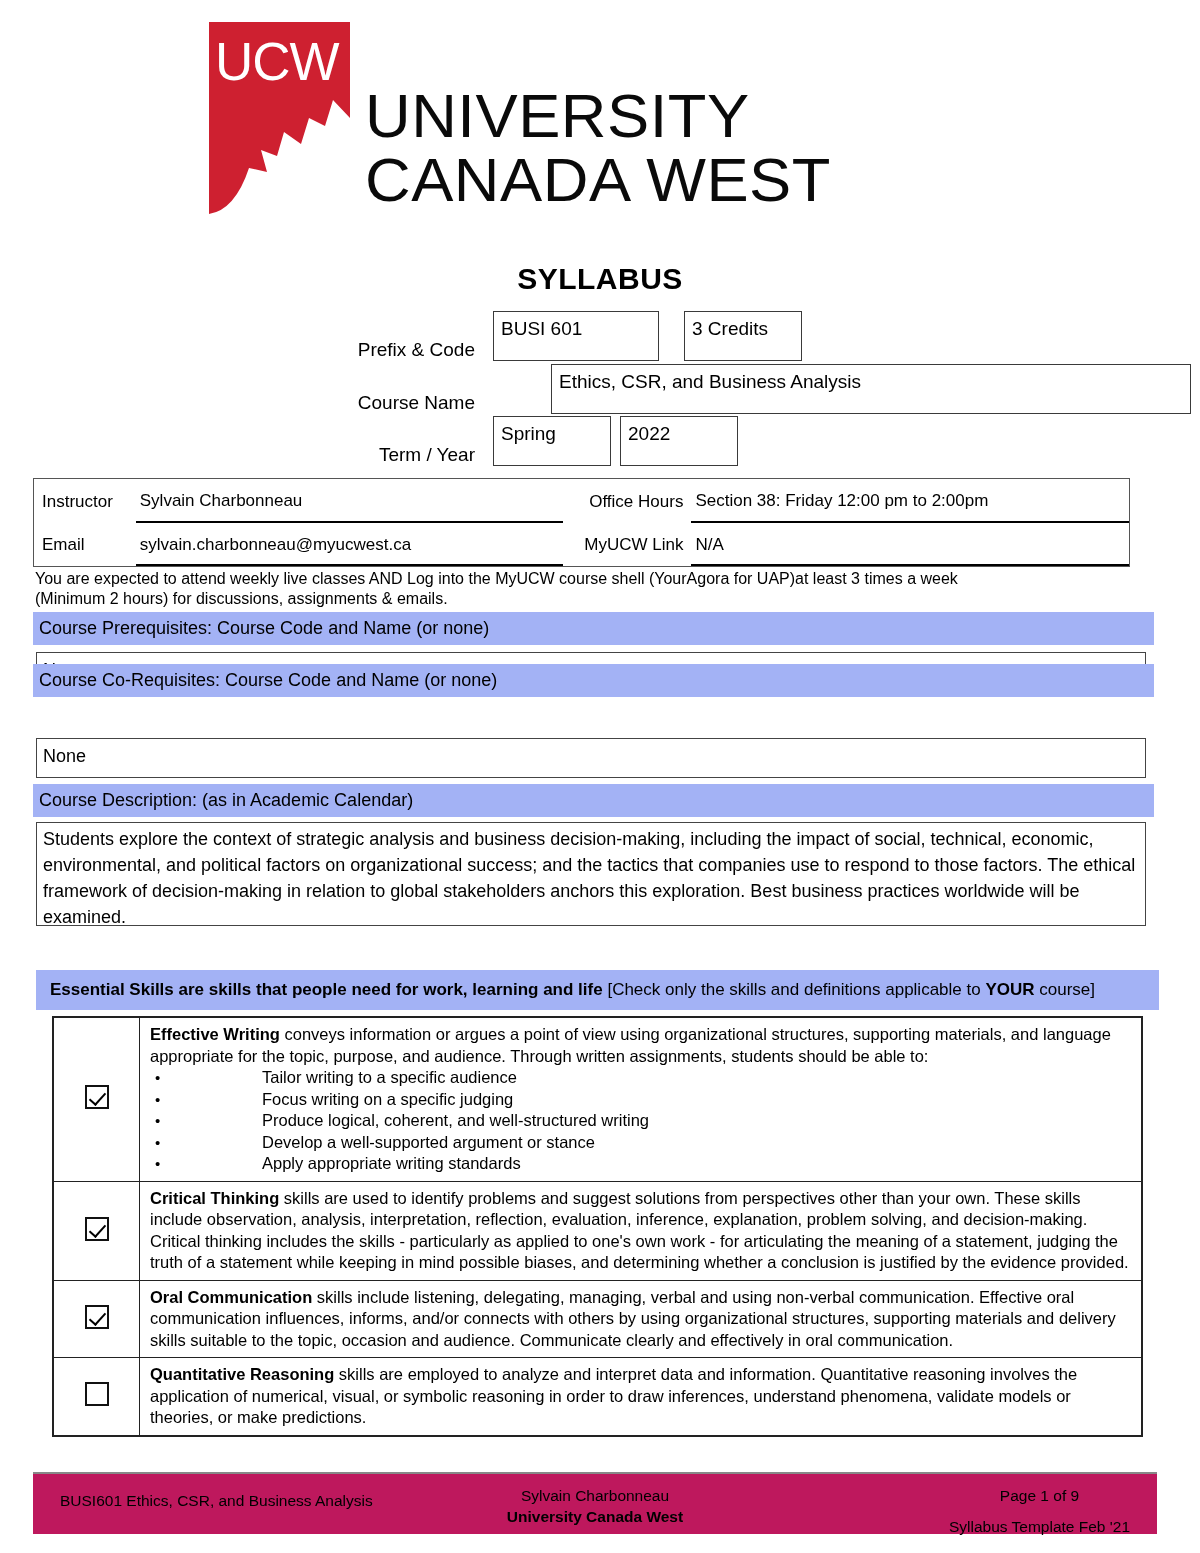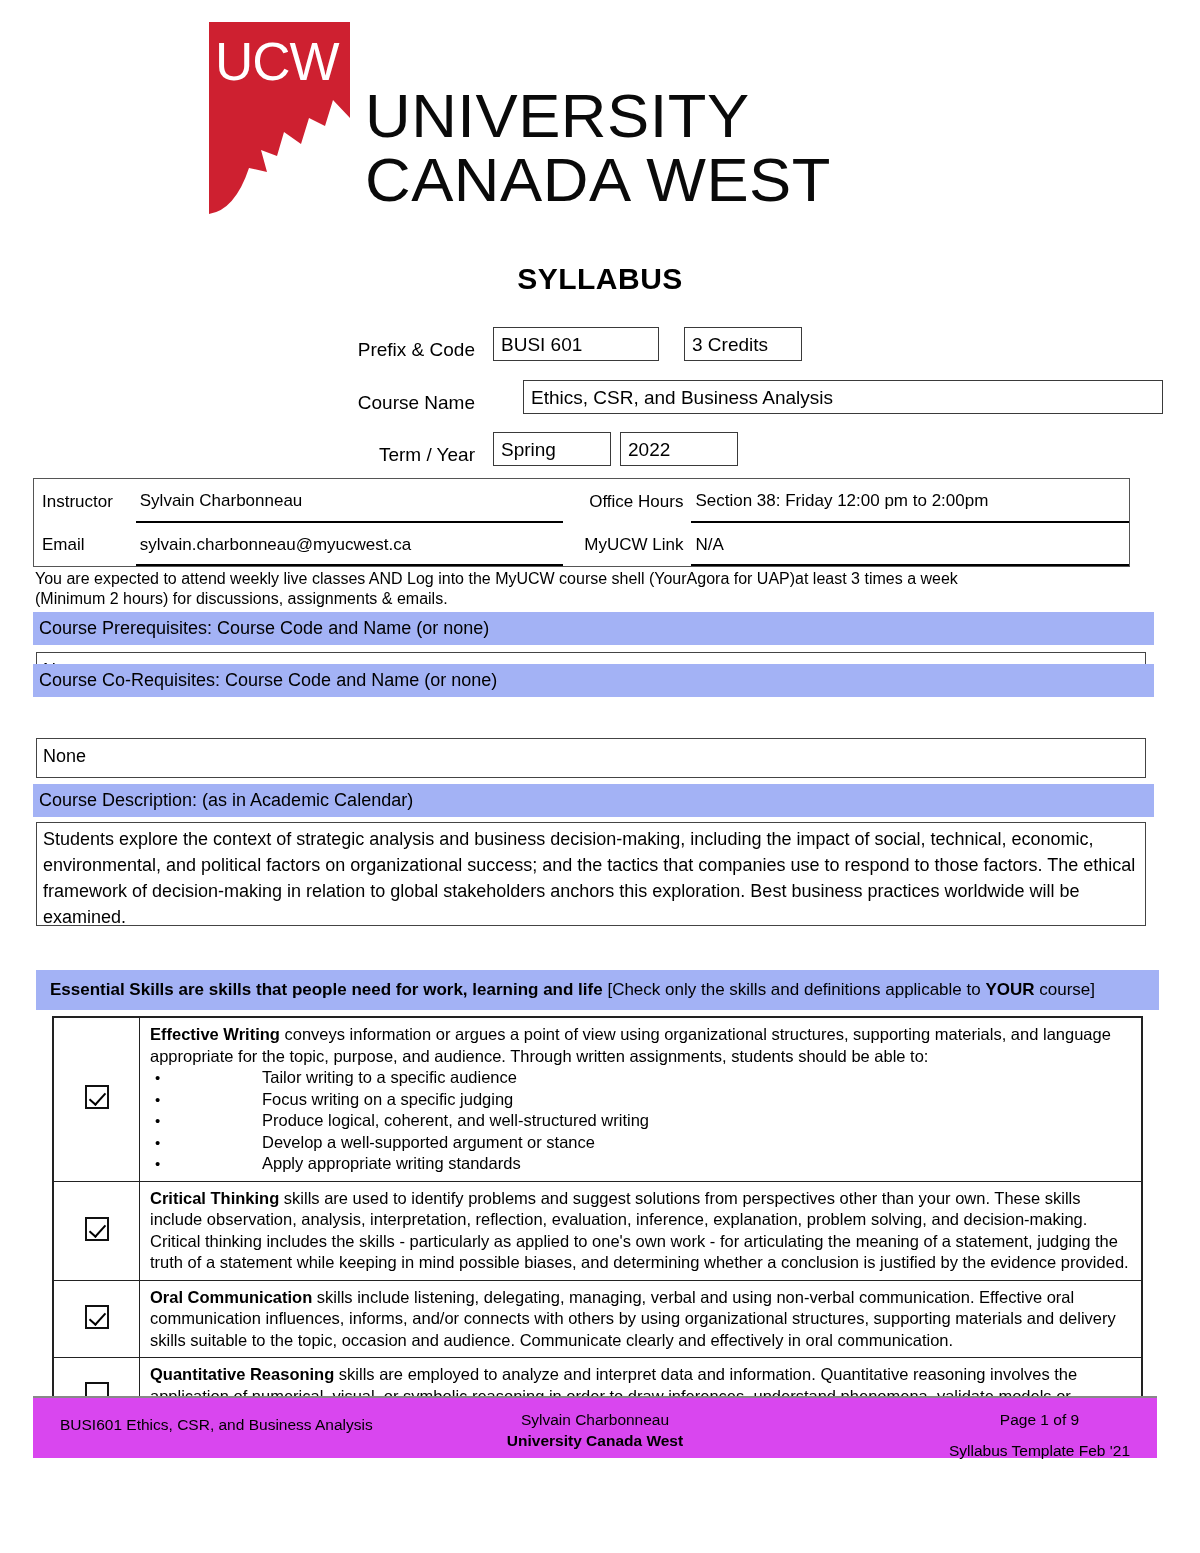--- a/index.html
+++ b/index.html
@@ -78,35 +78,35 @@
     width: 180px;
     text-align: right;
     padding-right: 18px;
     font-size: 19px;
     box-sizing: border-box;
     white-space: nowrap;
   }
   .fieldbox {
     border: 1px solid #3a3a3a;
     background: #ffffff;
-    height: 34px;
+    height: 50px;
     line-height: 33px;
     padding: 0 7px;
     font-size: 19px;
     box-sizing: border-box;
     overflow: hidden;
     white-space: nowrap;
   }
   #row-prefix { left: 313px; top: 327px; }
   #row-name   { left: 313px; top: 380px; gap: 30px; }
   #row-term   { left: 313px; top: 432px; }
 
   .box-code    { width: 166px; }
   .box-credits { width: 118px; margin-left: 25px; }
-  .box-name    { width: 640px; }
+  .box-name    { width: 640px; margin-left: 28px; }
   .box-term    { width: 118px; }
   .box-year    { width: 118px; margin-left: 9px; }
 
   
   .instr-table {
     position: absolute;
     left: 33px;
     top: 478px;
     width: 1097px;
     border: 1px solid #555;
@@ -248,24 +248,24 @@
     position: absolute;
     left: 5px;
     top: 0;
     font-size: 15px;
   }
 
   
   .footer {
     position: absolute;
     left: 33px;
-    top: 1396px;
+    top: 1472px;
     width: 1124px;
     height: 62px;
-    background: #d946ef;
+    background: #be185d;
     border-top: 2px solid #888;
     box-sizing: border-box;
   }
   .footer .f-left {
     position: absolute;
     left: 27px;
     top: 18px;
     font-size: 15.5px;
   }
   .footer .f-center {

